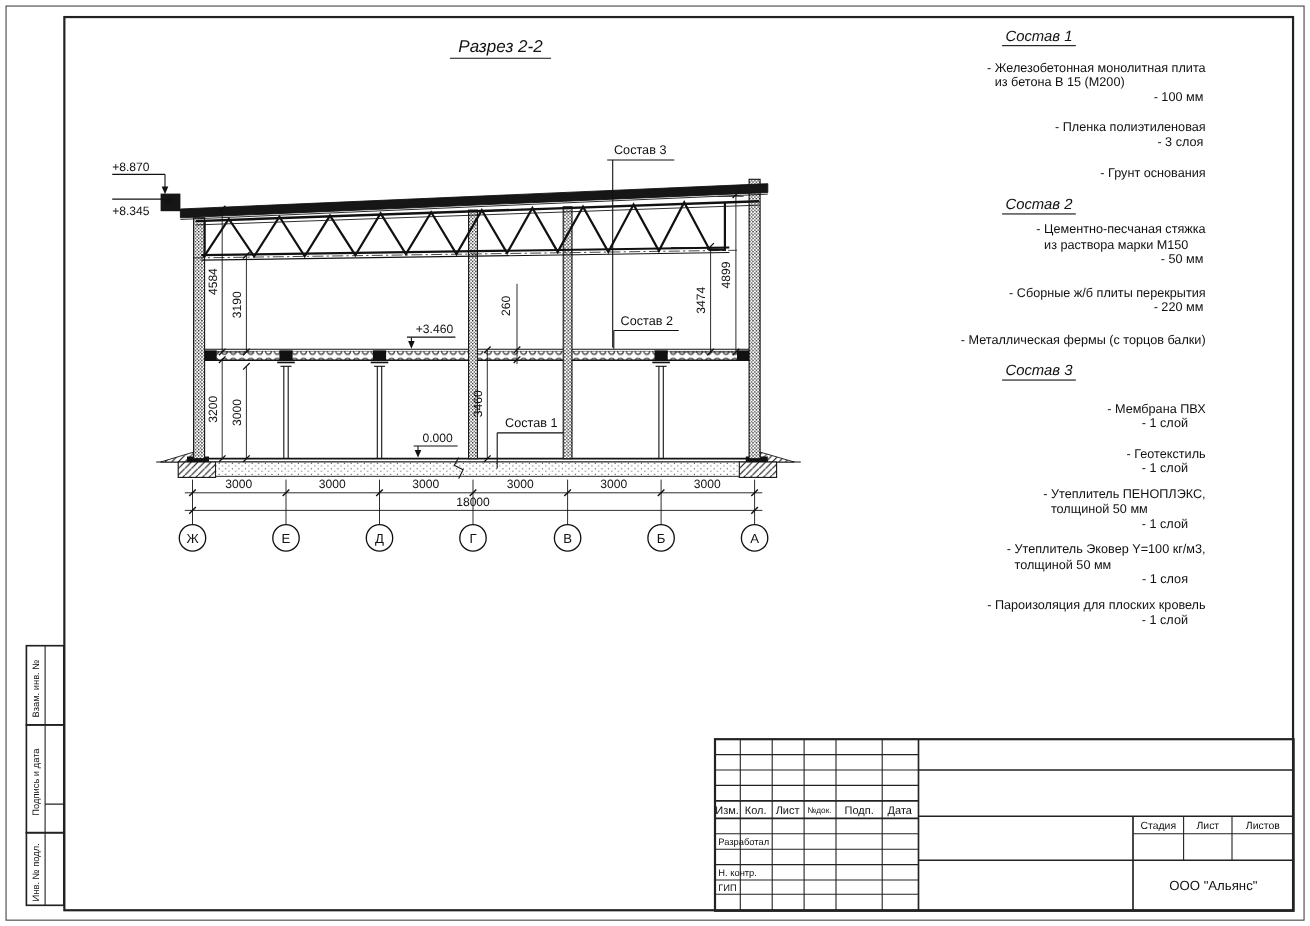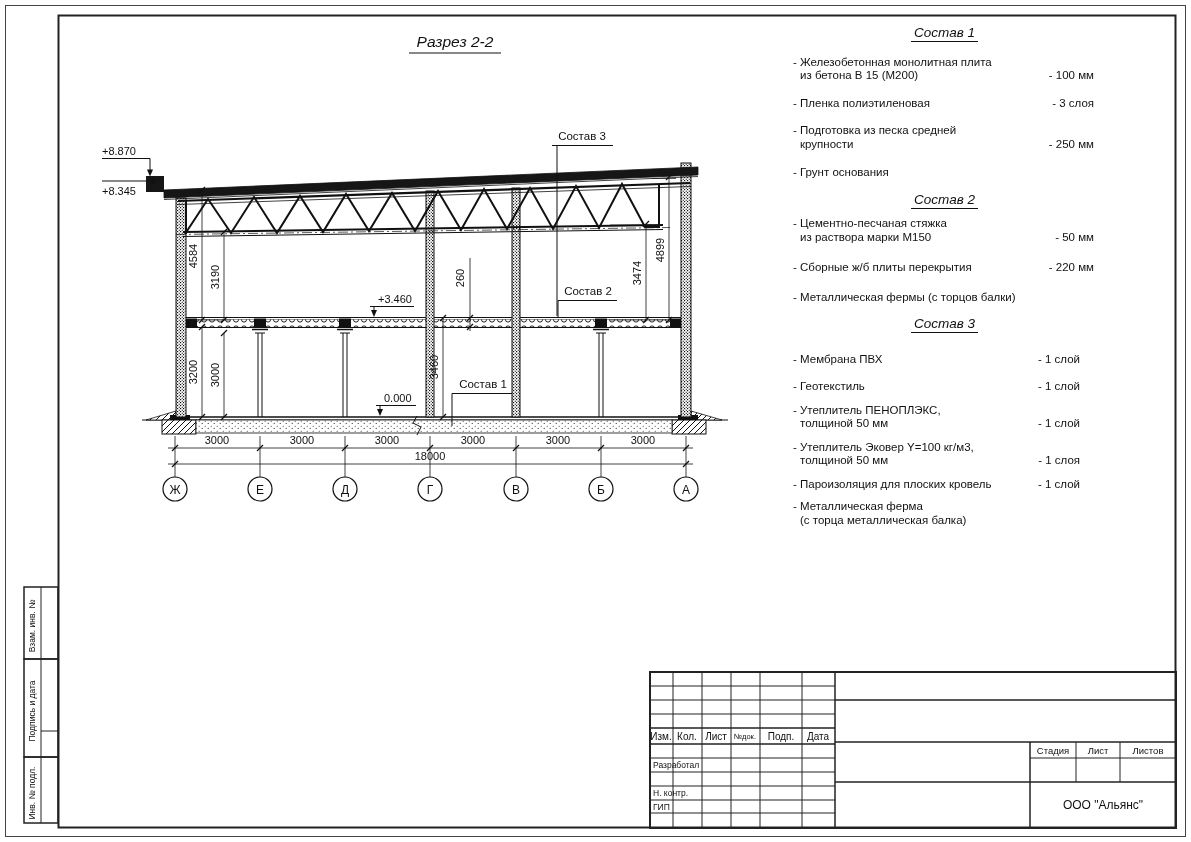--- a/index.html
+++ b/index.html
@@ -6,21 +6,21 @@
   #sheet{position:relative;width:1191px;height:842px;background:#ffffff;
          font-family:"Liberation Sans", sans-serif;color:#111;overflow:hidden;}
   svg{position:absolute;left:0;top:0;}
   svg text{font-family:"Liberation Sans", sans-serif;fill:#111;}
   .dimtxt{font-size:11px;}
   .axltxt{font-size:12px;}
   
   #specs{position:absolute;left:793px;top:26px;width:303px;font-size:11.5px;line-height:13.5px;}
   .spec-h{text-align:center;font-style:italic;font-size:13.5px;}
   .spec-h span{border-bottom:1px solid #111;padding:0 3px 1px 3px;}
-  .row{display:flex;justify-content:space-between;align-items:flex-end;}
+  .row{display:flex;justify-content:space-between;align-items:flex-end;flex-direction:column;}
   .nm div.l2{padding-left:7px;}
   .val{white-space:nowrap;margin-right:2px;}
   .s3 .val{margin-right:16px;}
 </style>
 </head>
 <body>
 
 <div id="sheet">
 
 <svg width="1191" height="842" viewBox="0 0 1191 842">
@@ -340,27 +340,20 @@
             <div class="l2">из бетона В 15 (М200)</div>
           </div>
       <div class="val">- 100 мм</div>
     </div>
     <div class="row" style="margin-top:14px">
       <div class="nm">
             <div>- Пленка полиэтиленовая</div>
           </div>
       <div class="val">-  3 слоя</div>
     </div>
-    <div class="row" style="margin-top:14px">
-      <div class="nm">
-            <div>- Подготовка из песка средней</div>
-            <div class="l2">крупности</div>
-          </div>
-      <div class="val">- 250 мм</div>
-    </div>
     <div class="row" style="margin-top:15px">
       <div class="nm">
             <div>- Грунт основания</div>
           </div>
       <div class="val"></div>
     </div>
   </div>
 
   <div class="spec s2">
     <div class="spec-h" style="margin-top:13px"><span>Состав 2</span></div>
@@ -412,23 +405,16 @@
             <div class="l2">толщиной 50 мм</div>
           </div>
       <div class="val">- 1 слоя</div>
     </div>
     <div class="row" style="margin-top:10px">
       <div class="nm">
             <div>- Пароизоляция для плоских кровель</div>
           </div>
       <div class="val">- 1 слой</div>
     </div>
-    <div class="row" style="margin-top:9px">
-      <div class="nm">
-            <div>- Металлическая ферма</div>
-            <div class="l2">(с торца металлическая балка)</div>
-          </div>
-      <div class="val"></div>
-    </div>
   </div>
 
 </div>
 </div>
 
 </body></html>

